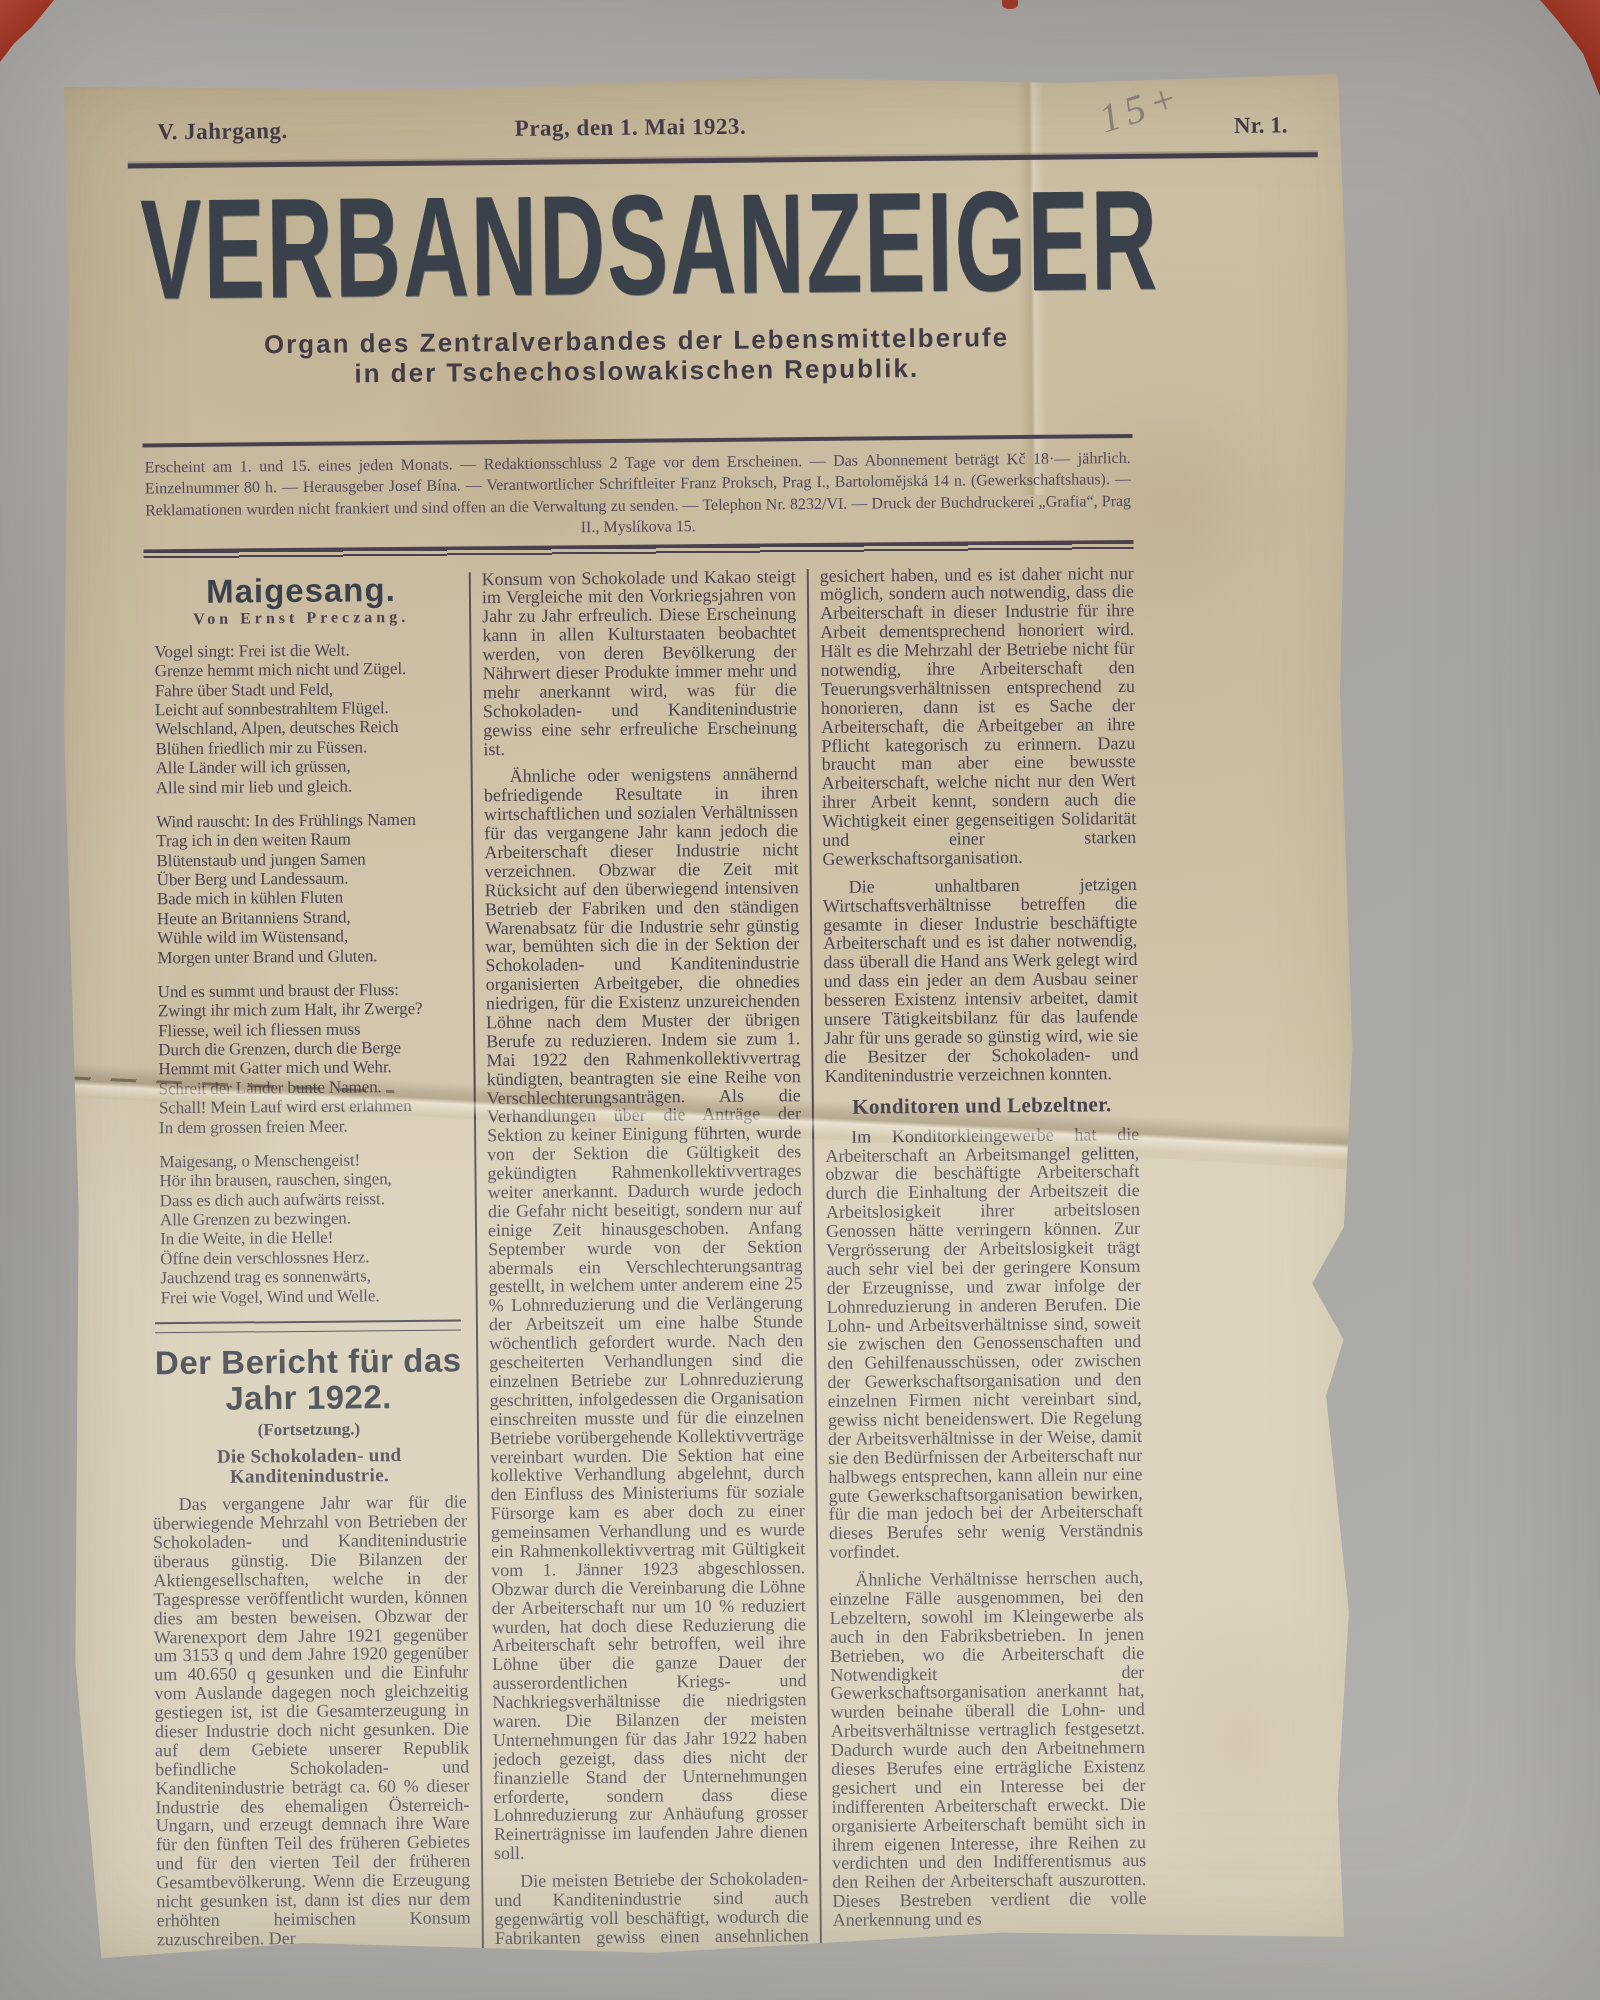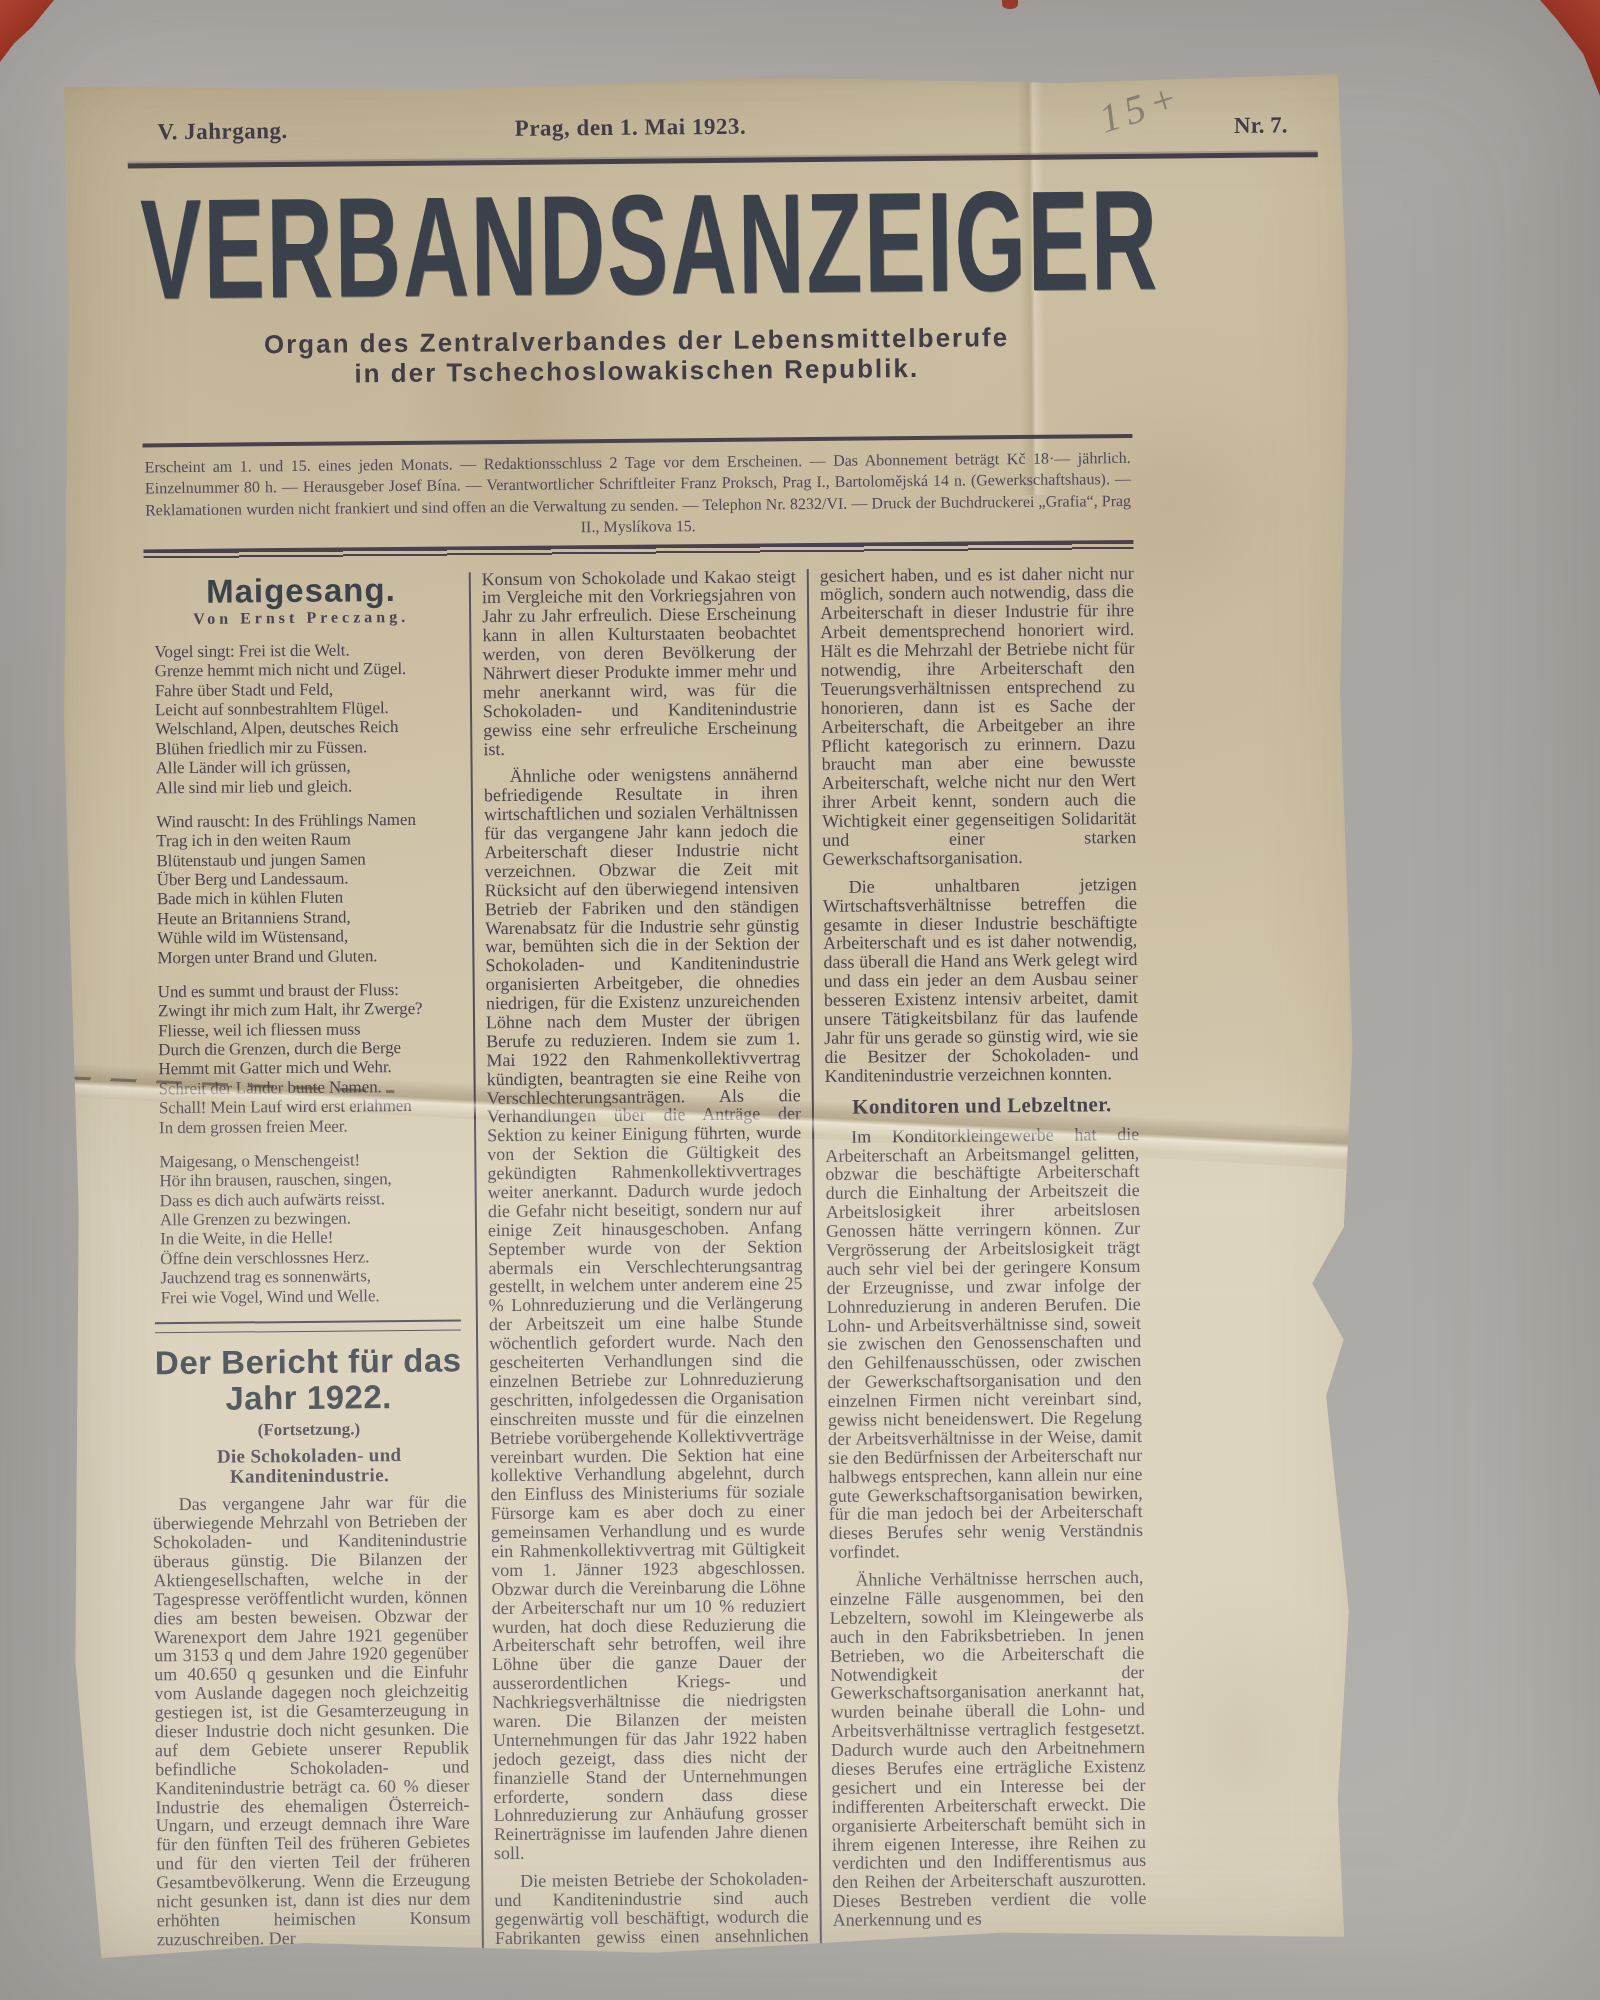--- a/index.html
+++ b/index.html
@@ -113,21 +113,21 @@
   <div class="paper">
     <div class="stain s1"></div>
     <div class="stain s2"></div>
     <div class="stain s3"></div>
     <div class="stain s4"></div>
     <div class="vcrease"></div>
 
     <div class="mast-row">
       <span class="vol">V. Jahrgang.</span>
       <span class="date">Prag, den 1. Mai 1923.</span>
-      <span class="issue">Nr. 7.</span>
+      <span class="issue">Nr. 1.</span>
     </div>
     <div class="pencil">15+</div>
     <div class="rule-top"></div>
 
     <div class="content">
       <h1 class="nptitle">VERBANDSANZEIGER</h1>
       <div class="subtitle">
         <div>Organ des Zentralverbandes der Lebensmittelberufe</div>
         <div>in der Tschechoslowakischen Republik.</div>
       </div>

